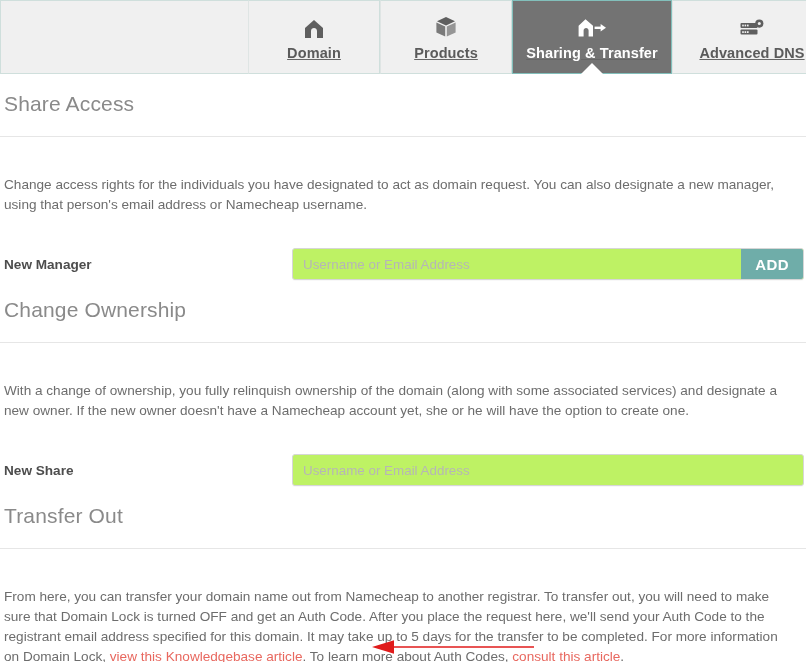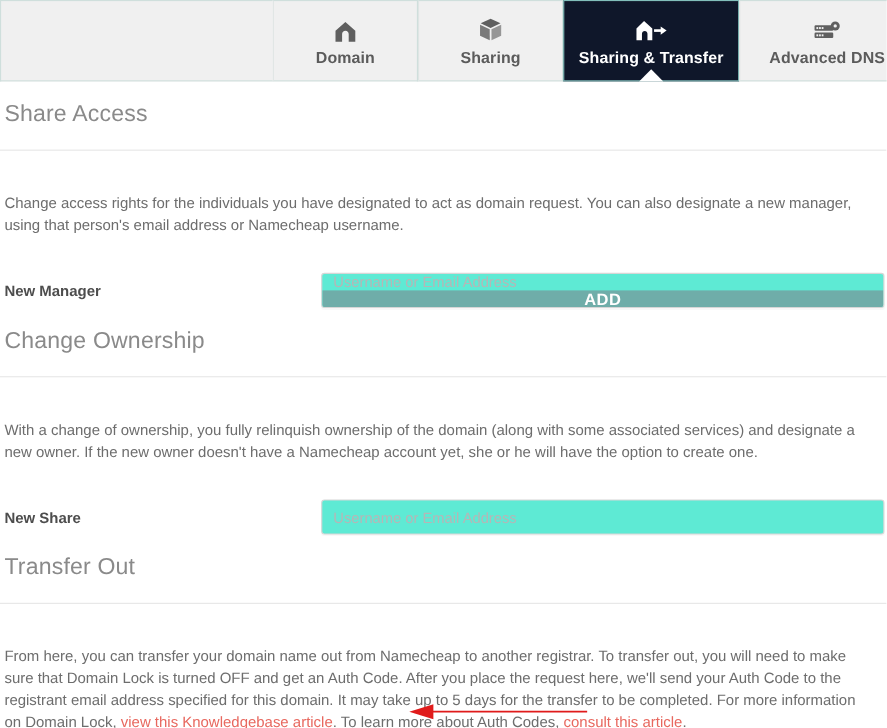--- a/index.html
+++ b/index.html
@@ -16,20 +16,21 @@
     position: relative;
   }
 
   
   .tabbar {
     display: flex;
     align-items: stretch;
     height: 74px;
     box-sizing: border-box;
     position: relative;
+    text-decoration: underline;
   }
   .tab-spacer {
     flex: 0 0 248px;
     background: #f0f0f0;
     border: 1px solid #cfdfdc;
     border-right: none;
     box-sizing: border-box;
   }
   .tab {
     flex: 0 0 132px;
@@ -39,21 +40,21 @@
     box-sizing: border-box;
     display: flex;
     flex-direction: column;
     align-items: center;
     justify-content: center;
     cursor: pointer;
     position: relative;
   }
   .tab.wide { flex: 0 0 160px; }
   .tab.active {
-    background: #0f172a;
+    background: #737373;
     border-color: #82bfbb;
   }
   .tab.active .tab-label { color: #ffffff; }
   .tab.active .tab-icon svg { fill: #ffffff; }
   .tab-icon {
     height: 26px;
     display: flex;
     align-items: flex-end;
     justify-content: center;
     margin-bottom: 6px;
@@ -119,24 +120,23 @@
     color: #4d4d4d;
     width: 268px;
     flex: 0 0 268px;
   }
   .input-group {
     display: flex;
     align-items: stretch;
     height: 30px;
     border: 1px solid #d6d6d6;
     border-radius: 3px;
-    background: #5eead4;
+    background: #bef264;
     overflow: hidden;
     box-shadow: 0 1px 1px rgba(0,0,0,0.03);
-    flex-direction: column;
   }
   .input-group.add-group { width: 510px; }
   .input-group.change-group { width: 510px; }
   .text-input {
     flex: 1 1 auto;
     border: none;
     outline: none;
     padding: 0 10px;
     font-size: 13.4px;
     font-family: "Liberation Sans", sans-serif;
@@ -182,21 +182,21 @@
   </div>
 
   <div class="tab">
     <span class="tab-icon">
       <svg width="24" height="24" viewBox="0 0 24 24">
         <path d="M12 2 L21 6.2 L12 10.4 L3 6.2 Z"></path>
         <path d="M2.4 7.5 L11.2 11.6 L11.2 21.6 L2.4 17.5 Z" opacity="0.82"></path>
         <path d="M12.8 11.6 L21.6 7.5 L21.6 17.5 L12.8 21.6 Z" opacity="0.62"></path>
       </svg>
     </span>
-    <span class="tab-label">Sharing</span>
+    <span class="tab-label">Products</span>
   </div>
 
   <div class="tab wide active">
     <span class="tab-icon">
       <svg width="30" height="21" viewBox="0 0 30 21">
         <path d="M8.5 1.2 L16 7.8 L16 18.6 L11.6 18.6 L11.6 12.6 C11.6 11.2 10.5 10.1 9.1 10.1 C7.7 10.1 6.6 11.2 6.6 12.6 L6.6 18.6 L1.6 18.6 L1.6 7.8 Z"></path>
         <rect x="17.6" y="8.6" width="7.6" height="2.4"></rect>
         <path d="M23.6 6 L29 9.8 L23.6 13.6 Z"></path>
       </svg>
     </span>

